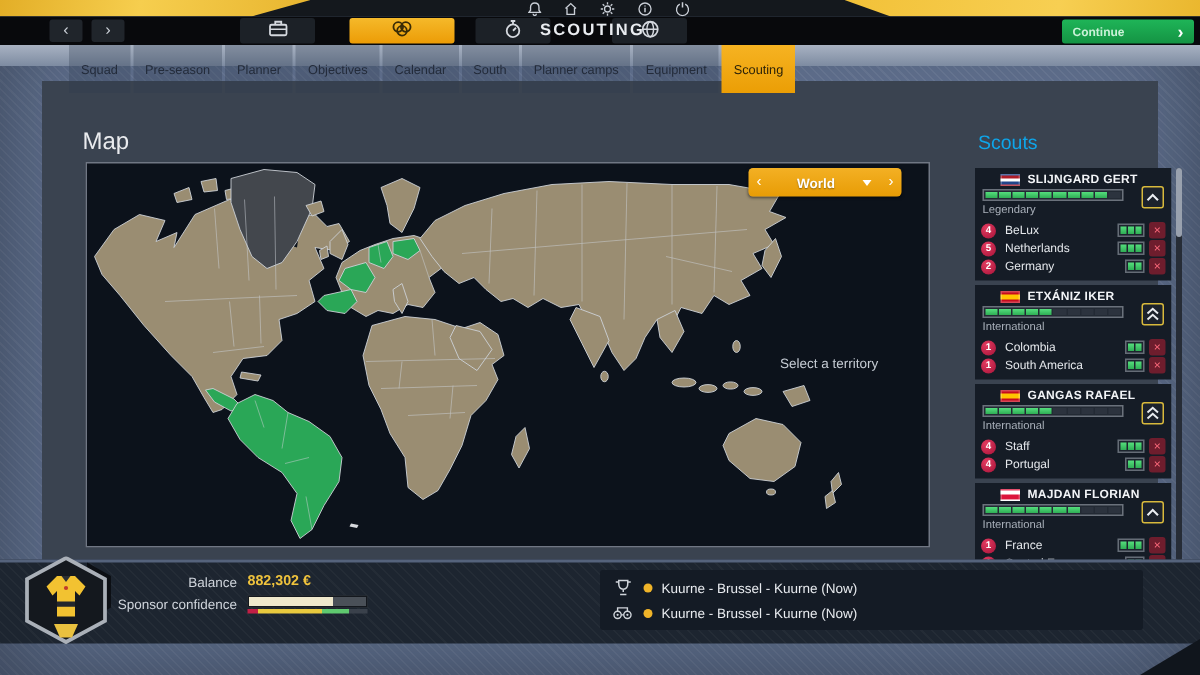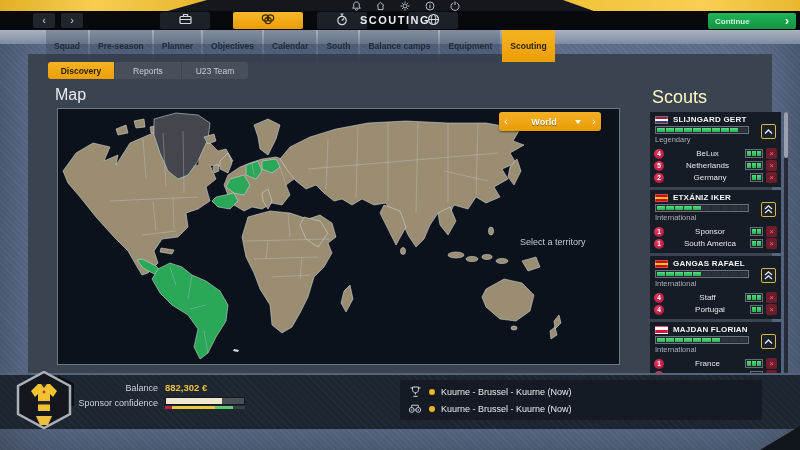--- a/index.html
+++ b/index.html
@@ -31,21 +31,21 @@
   .datebox{position:absolute;right:180px;top:3px;display:flex;align-items:center;gap:5px;color:#d7dbe1;font-size:11.5px;}
   .continue{position:absolute;right:4px;top:2px;width:88px;height:16px;border:none;border-radius:2px;
     background:linear-gradient(180deg,#1fb558,#149343);color:#eafff0;font-size:8px;font-weight:bold;
     display:flex;align-items:center;cursor:pointer;padding:0 7px;}
   .continue .lbl{flex:1;text-align:left;opacity:.85;}
   .continue .chev{font-size:12px;line-height:1;color:#fff;}
   
   .tabrow{position:absolute;left:0;top:30px;width:800px;height:14px;display:flex;gap:2px;
     padding-left:46px;align-items:stretch;
     background:linear-gradient(180deg,#a8b2c2,#7d8ba1);z-index:28;}
-  .tab{display:flex;align-items:center;padding:16px 8px;font-size:8.5px;font-weight:bold;color:#232b3a;
+  .tab{display:flex;align-items:center;padding:16px 8px;font-size:8.5px;font-weight:normal;color:#232b3a;
     background:rgba(46,58,78,.30);cursor:pointer;}
   .tab.active{background:linear-gradient(180deg,#f6b322,#eb9e05);color:#2b2209;}
   
   .contentbg{position:absolute;left:0;top:44px;width:800px;height:406px;
     background:repeating-linear-gradient(45deg,rgba(255,255,255,.06) 0 1px,rgba(0,0,0,0) 1px 4px),#5f6f8d;}
   
   .panel{position:absolute;left:28px;top:54px;width:744px;height:340px;background:#3a4350;z-index:5;}
   .subtabs{position:absolute;left:20px;top:8px;display:flex;gap:1px;border-radius:3px;overflow:hidden;}
   .subtab{width:66px;height:17px;border:none;background:#484f5b;color:#c9cfd8;font-size:8.5px;
     display:flex;align-items:center;justify-content:center;cursor:pointer;}
@@ -57,47 +57,47 @@
   .map-area svg.world{position:absolute;left:0;top:0;}
   .world-selector{position:absolute;left:441px;top:3px;width:102px;height:19px;border-radius:3px;
     background:linear-gradient(180deg,#f3b024,#e89c05);display:flex;align-items:center;
     color:#fff;cursor:pointer;box-shadow:0 1px 2px rgba(0,0,0,.5);}
   .world-selector .arr{width:14px;text-align:center;font-size:10px;line-height:1;color:#fff;cursor:pointer;}
   .world-selector .wlabel{flex:1;text-align:center;font-size:9px;font-weight:bold;text-shadow:0 1px 1px rgba(0,0,0,.4);}
   .world-selector .caret{width:0;height:0;border-left:3.5px solid transparent;border-right:3.5px solid transparent;
     border-top:4px solid #fff;margin-right:6px;}
   .territory-hint{position:absolute;left:462px;top:128px;font-size:9px;color:#c6ccd4;}
   
-  .scouts-heading{position:absolute;left:624px;top:33px;font-size:18px;color:#fef9c3;text-align:center;}
+  .scouts-heading{position:absolute;left:624px;top:33px;font-size:13px;color:#0ea5e9;text-align:center;}
   .scout-list{position:absolute;left:622px;top:58px;width:131px;height:262px;display:flex;
     flex-direction:column;gap:3px;overflow:hidden;}
   .scrollbar{position:absolute;left:756px;top:58px;width:4px;height:262px;background:#262c36;border-radius:2px;cursor:pointer;}
   .scroll-thumb{position:absolute;left:0;top:0;width:4px;height:46px;background:#99a1ae;border-radius:2px;cursor:pointer;}
   .scroll-down{position:absolute;left:744px;top:322px;color:#9aa2ae;font-size:8px;cursor:pointer;}
   .scout-card{background:#151c26;flex:0 0 auto;}
   .sc-head{position:relative;padding:3px 4px 2px 5px;}
-  .sc-toprow{display:flex;align-items:center;gap:5px;height:9px;}
+  .sc-toprow{display:flex;align-items:center;gap:5px;height:9px;margin-left:12px;}
   .flag{width:13px;height:8px;border:1px solid rgba(255,255,255,.25);flex:0 0 auto;}
   .flag.netherlands{background:linear-gradient(180deg,#ae1c28 0 33%,#fff 33% 66%,#21468b 66% 100%);}
   .flag.spain{background:linear-gradient(180deg,#c60b1e 0 27%,#ffc400 27% 73%,#c60b1e 73% 100%);}
   .flag.poland{background:linear-gradient(180deg,#fff 0 50%,#dc143c 50% 100%);}
   .sc-name{font-size:8px;font-weight:bold;color:#f2f4f7;letter-spacing:.2px;white-space:nowrap;}
   .skillbar{margin-top:2px;width:94px;height:8px;border:1px solid #6a717b;background:#232a34;
     display:flex;gap:1px;padding:1px;}
   .skillbar .seg{flex:1;background:#2c333e;}
   .skillbar .seg.fill{background:linear-gradient(180deg,#55de7d,#2fae55);}
   .sc-level{margin-top:1px;font-size:7.5px;color:#a9b0ba;line-height:9px;}
   .expand-btn{position:absolute;right:5px;top:12px;width:15px;height:15px;background:#1c222c;
     border:1px solid #d8b93c;border-radius:2px;display:flex;align-items:center;justify-content:center;
     padding:0;cursor:pointer;}
   .sc-rows{display:flex;flex-direction:column;gap:1px;padding:2px 4px 4px 4px;}
   .sc-row{height:11px;display:flex;align-items:center;}
   .cnt-badge{width:10px;height:10px;border-radius:50%;background:radial-gradient(circle at 35% 30%,#e23b60,#a51238);
     color:#fff;font-size:6.5px;font-weight:bold;display:flex;align-items:center;justify-content:center;flex:0 0 auto;}
-  .terr{margin-left:6px;font-size:8px;color:#e4e7eb;white-space:nowrap;flex:1;text-align:center;}
+  .terr{margin-left:6px;font-size:8px;color:#e4e7eb;white-space:nowrap;flex:1;}
   .minibar{height:9px;border:1px solid #656c76;background:#1d242e;display:flex;gap:1px;padding:1px;flex:0 0 auto;}
   .minibar .mseg{width:4px;background:linear-gradient(180deg,#55de7d,#2fae55);}
   .xbtn{margin-left:3px;width:11px;height:11px;border:none;border-radius:2px;background:#6e1d2d;
     color:#ff6b7d;font-size:8px;line-height:1;display:flex;align-items:center;justify-content:center;
     padding:0;cursor:pointer;flex:0 0 auto;}
   
   .footer{position:absolute;left:0;top:373px;width:800px;height:56px;
     background:repeating-linear-gradient(45deg,rgba(255,255,255,.03) 0 1px,rgba(0,0,0,0) 1px 5px),#1d2530;
     border-top:2px solid #55637c;z-index:10;}
   .hexwrap{position:absolute;left:12px;top:-4px;width:64px;height:60px;}
@@ -196,33 +196,28 @@
     </button>
   </div>
 
   <div class="tabrow" id="navTabs">
       <div class="tab">Squad</div>
       <div class="tab">Pre-season</div>
       <div class="tab">Planner</div>
       <div class="tab">Objectives</div>
       <div class="tab">Calendar</div>
       <div class="tab">South</div>
-      <div class="tab">Balance camps</div>
+      <div class="tab">Planner camps</div>
       <div class="tab">Equipment</div>
       <div class="tab active">Scouting</div>
     </div>
 
   <div class="contentbg"></div>
 
   <div class="panel">
-    <div class="subtabs" id="subTabs">
-        <button class="subtab active">Discovery</button>
-        <button class="subtab">Reports</button>
-        <button class="subtab">U23 Team</button>
-      </div>
     <div class="map-heading">Map</div>
 
     <div class="map-area">
       <svg class="world" width="561" height="255" viewBox="0 0 561 255">
         <g stroke="#cdd1d7" stroke-width="0.6" stroke-linejoin="round">
 
           <path fill="#9a8d72" d="M5,62 L18,44 35,34 52,38 46,52 60,46 58,56 72,34 95,24 120,20 140,24 138,36 152,34 160,42 168,40 175,52 165,58 152,56 158,70 148,78 152,92 140,100 128,104 130,118 120,128 104,130 96,142 100,154 90,164 84,166 78,156 70,142 56,128 38,108 22,88 10,74 Z"></path>
           <path fill="#0c121b" stroke="none" d="M128,38 L142,42 140,56 127,52 Z"></path>
 
           <path fill="#9a8d72" d="M58,20 L68,16 70,24 60,26 Z"></path>
@@ -401,21 +396,21 @@
             <button class="expand-btn">
               <svg width="11" height="11" viewBox="0 0 11 11">
                 <polyline points="2,5 5.5,1.8 9,5" fill="none" stroke="#e8ebef" stroke-width="1.3"></polyline>
                 <polyline points="2,9 5.5,5.8 9,9" fill="none" stroke="#e8ebef" stroke-width="1.3"></polyline>
               </svg>
             </button>
           </div>
           <div class="sc-rows">
             <div class="sc-row">
               <span class="cnt-badge">1</span>
-              <span class="terr">Sponsor</span>
+              <span class="terr">Colombia</span>
               <span class="minibar">
                 <span class="mseg"></span>
                 <span class="mseg"></span>
               </span>
               <button class="xbtn">×</button>
             </div>
             <div class="sc-row">
               <span class="cnt-badge">1</span>
               <span class="terr">South America</span>
               <span class="minibar">

